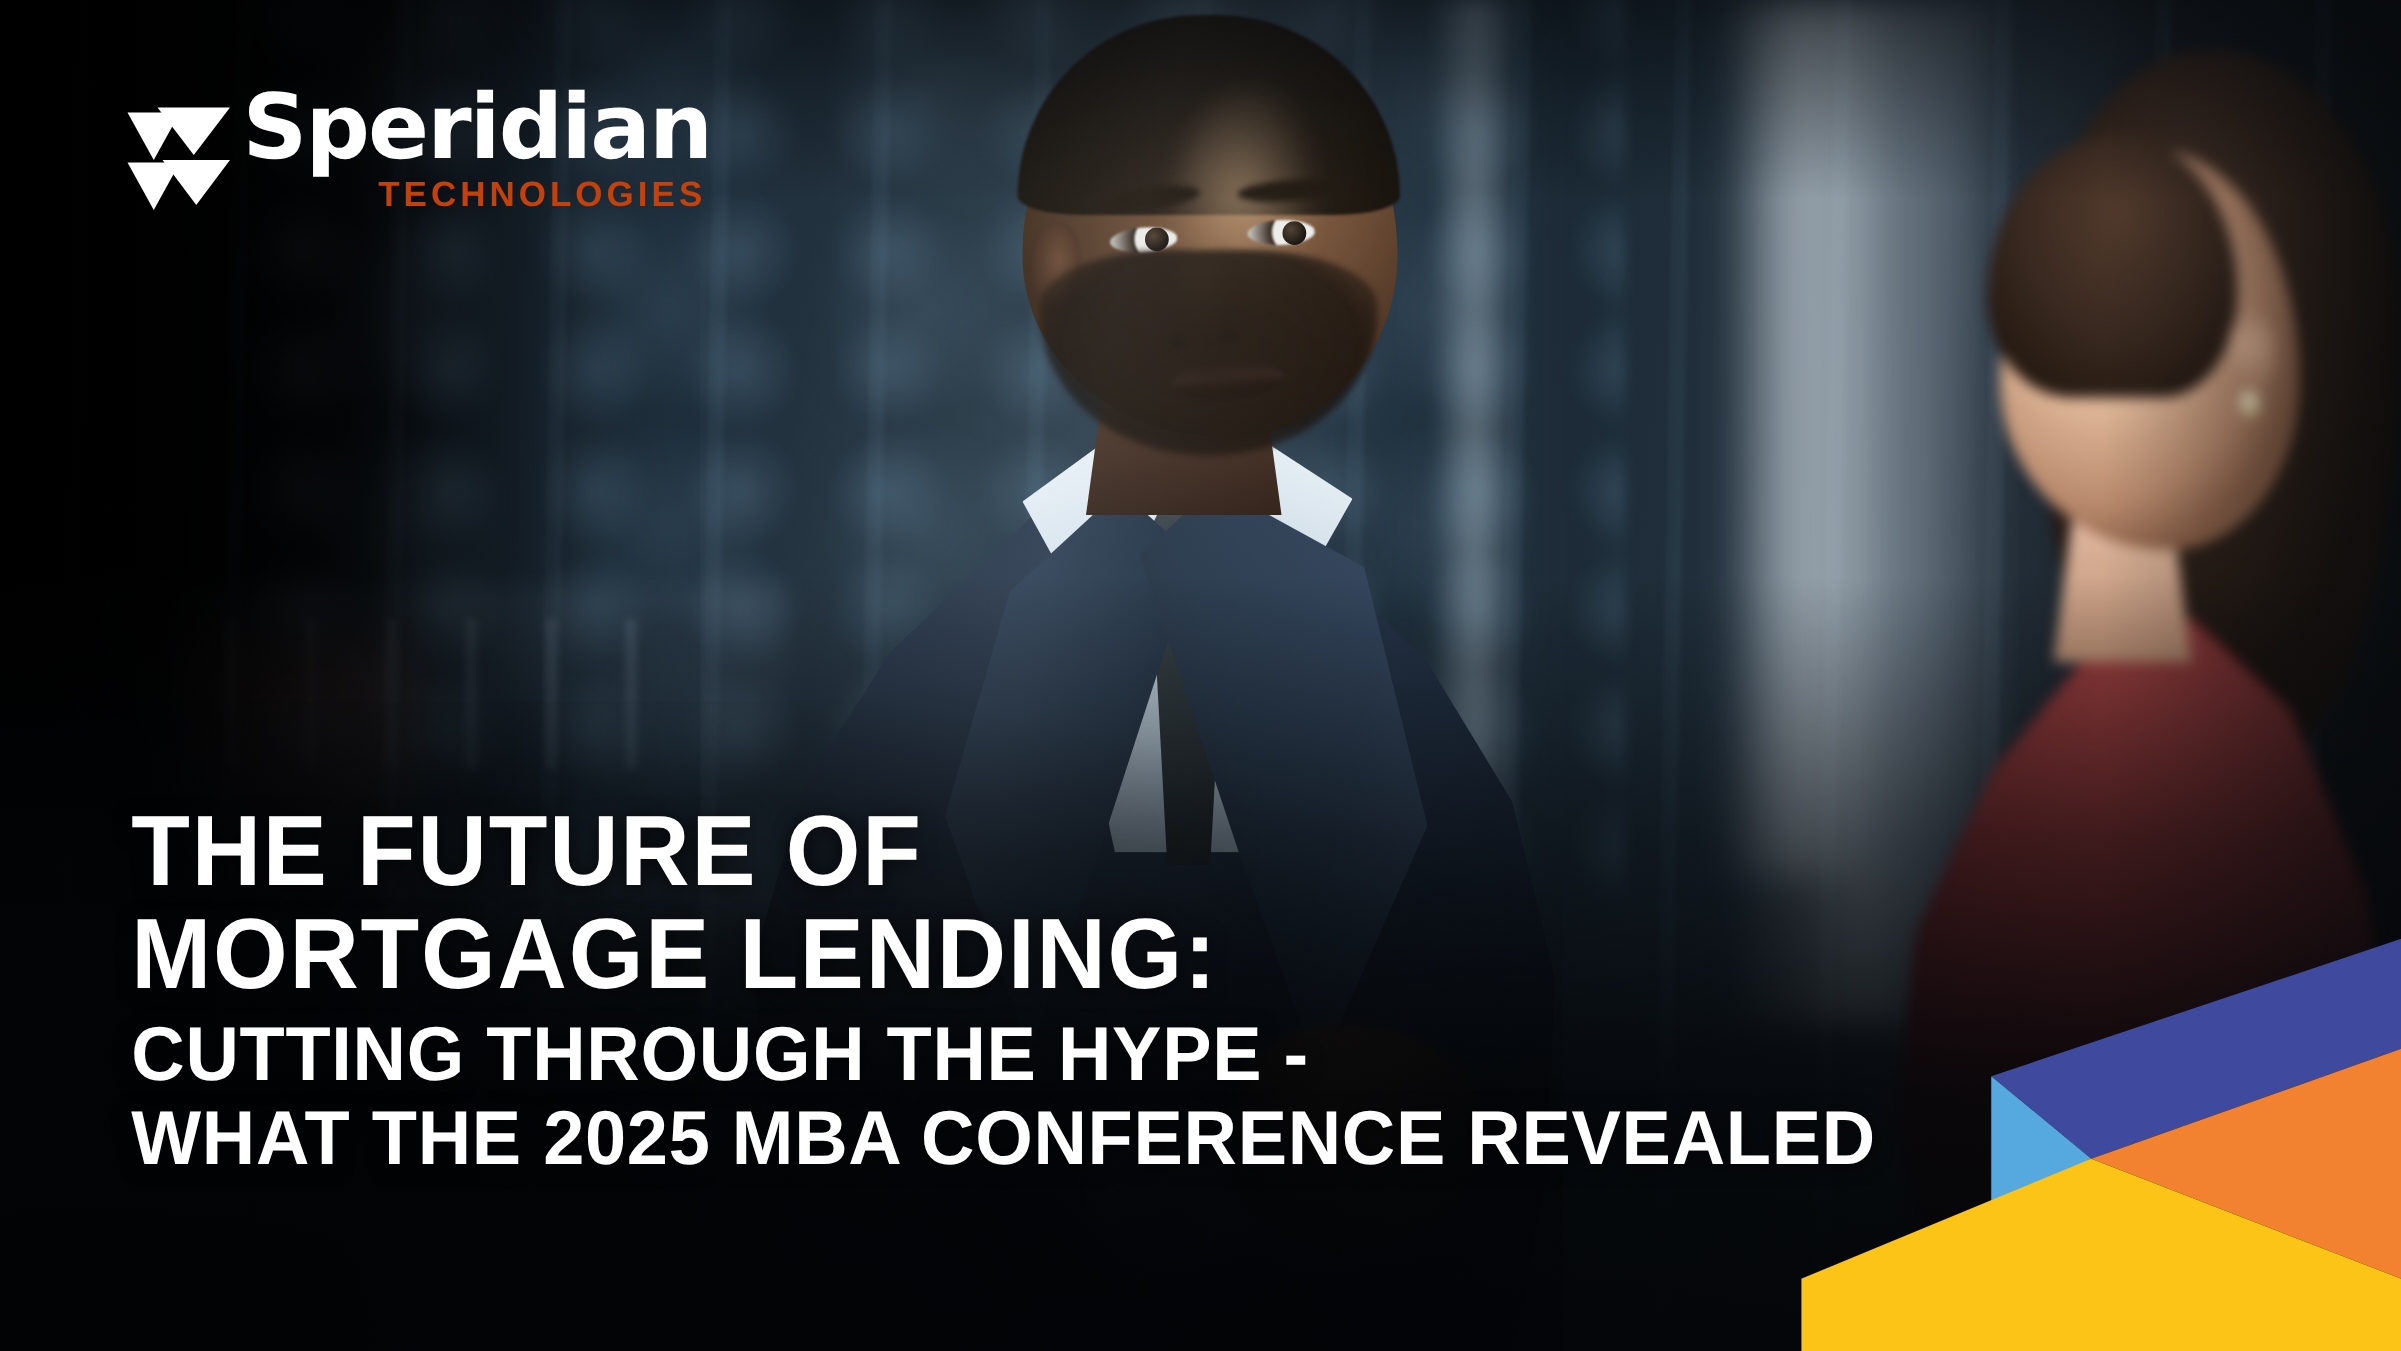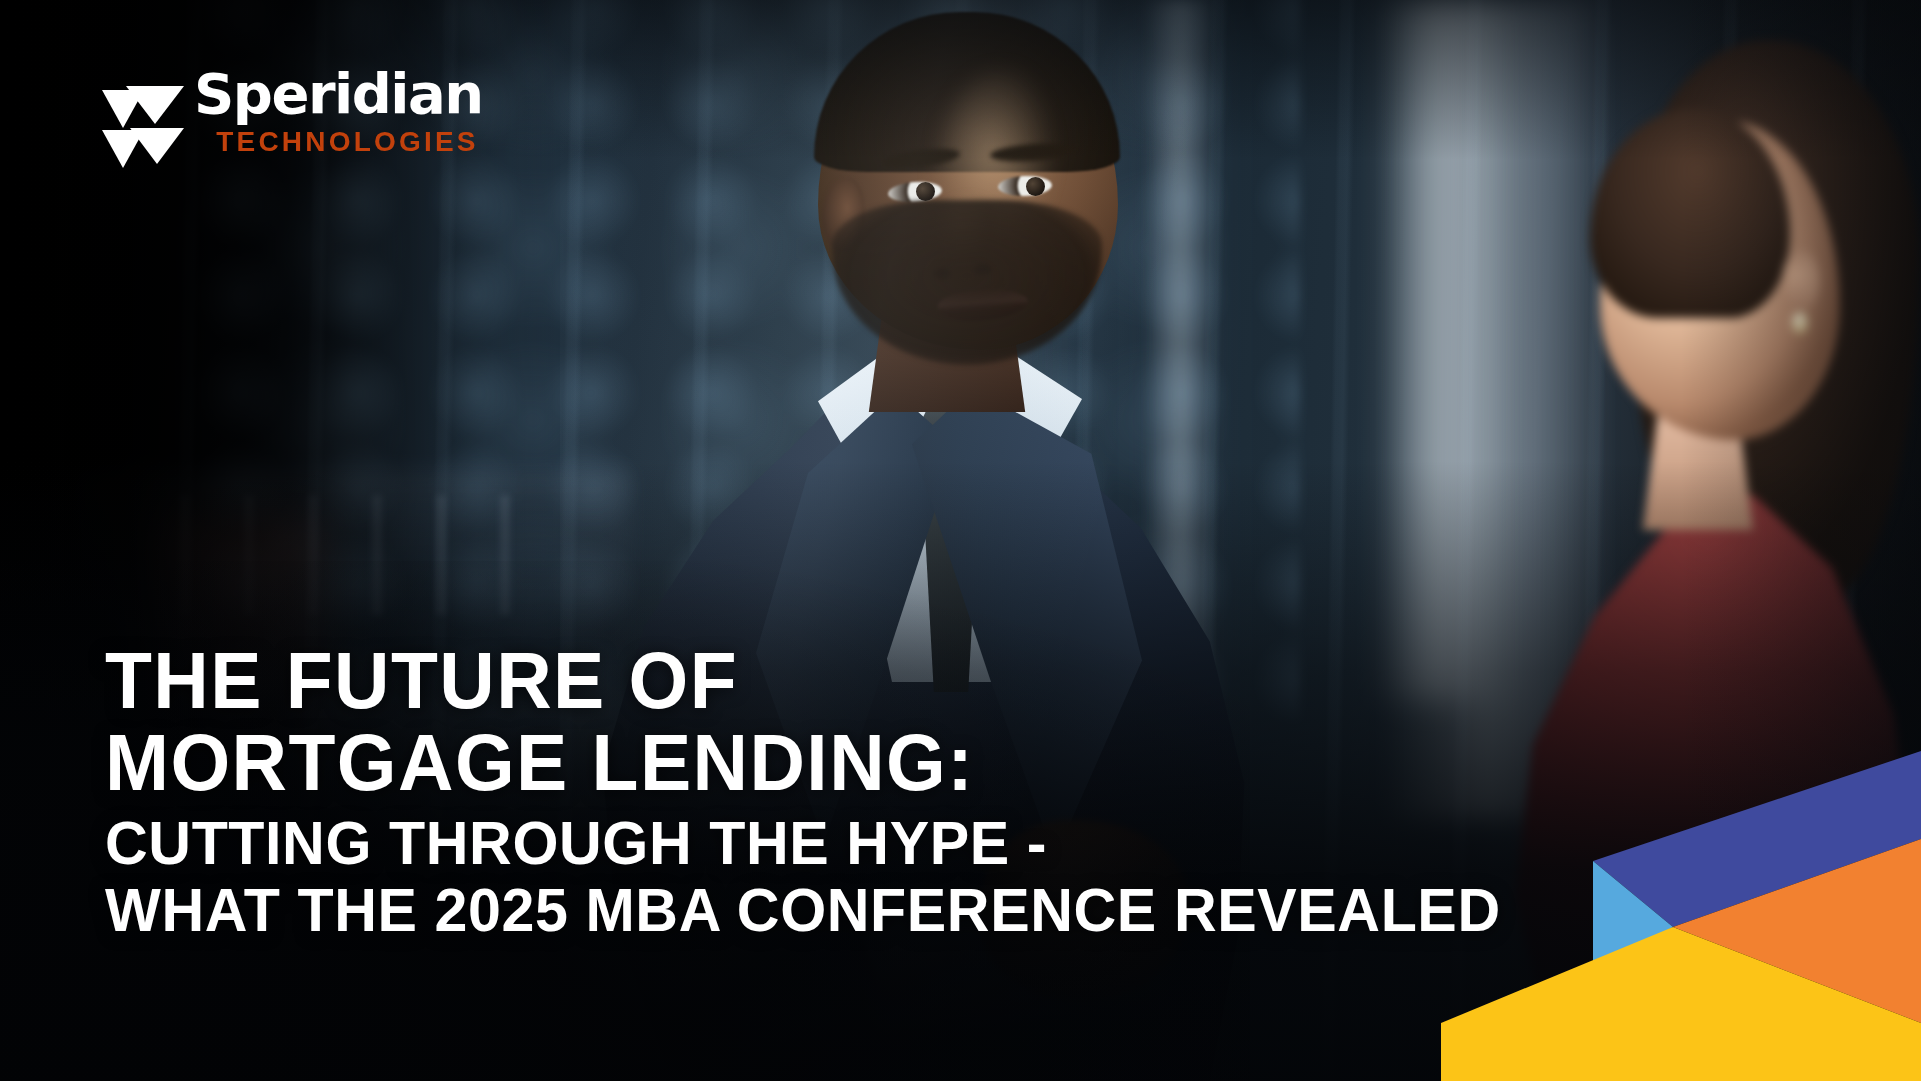--- a/index.html
+++ b/index.html
@@ -342,21 +342,21 @@
   }
 
   
   .logo { position: absolute; left: 100px; top: 68px; }
   .logo-row { display: flex; align-items: flex-start; }
   .logo-mark { width: 86px; height: 104px; display: block; }
   .logo-words { margin-left: 8px; }
   .logo-name {
     font-family: "DejaVu Sans", sans-serif;
     font-weight: bold;
-    font-size: 56px;
+    font-size: 72px;
     line-height: 0.92;
     letter-spacing: -1.5px;
     color: #ffffff;
     display: block;
   }
   .logo-sub {
     display: block;
     text-align: right;
     font-family: "Liberation Sans", sans-serif;
     font-weight: bold;

